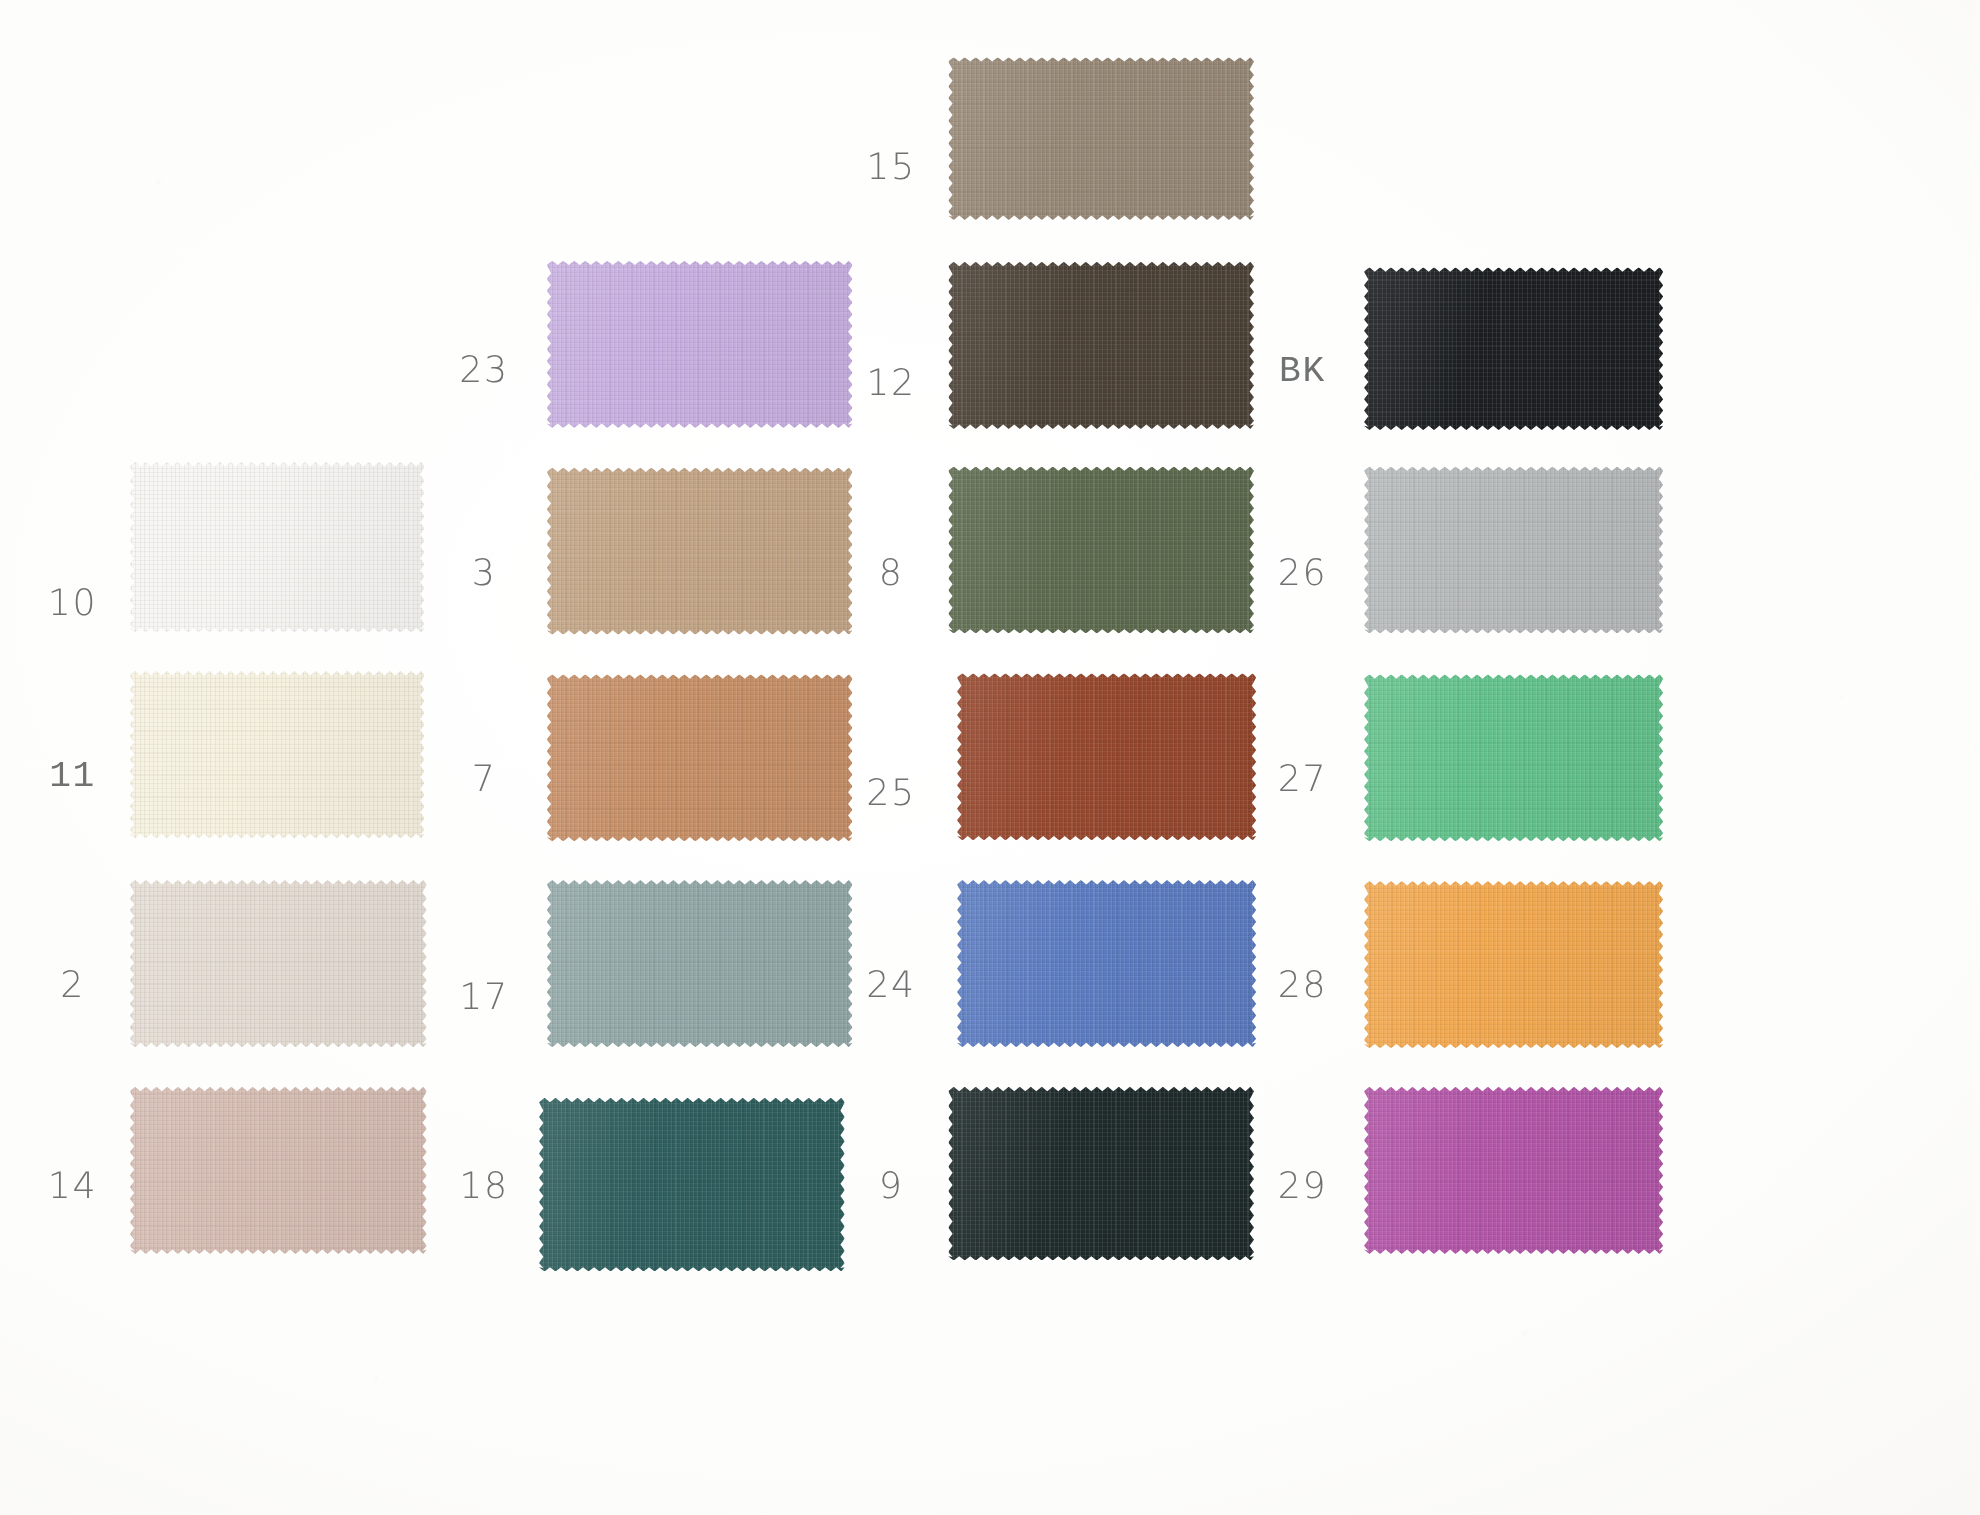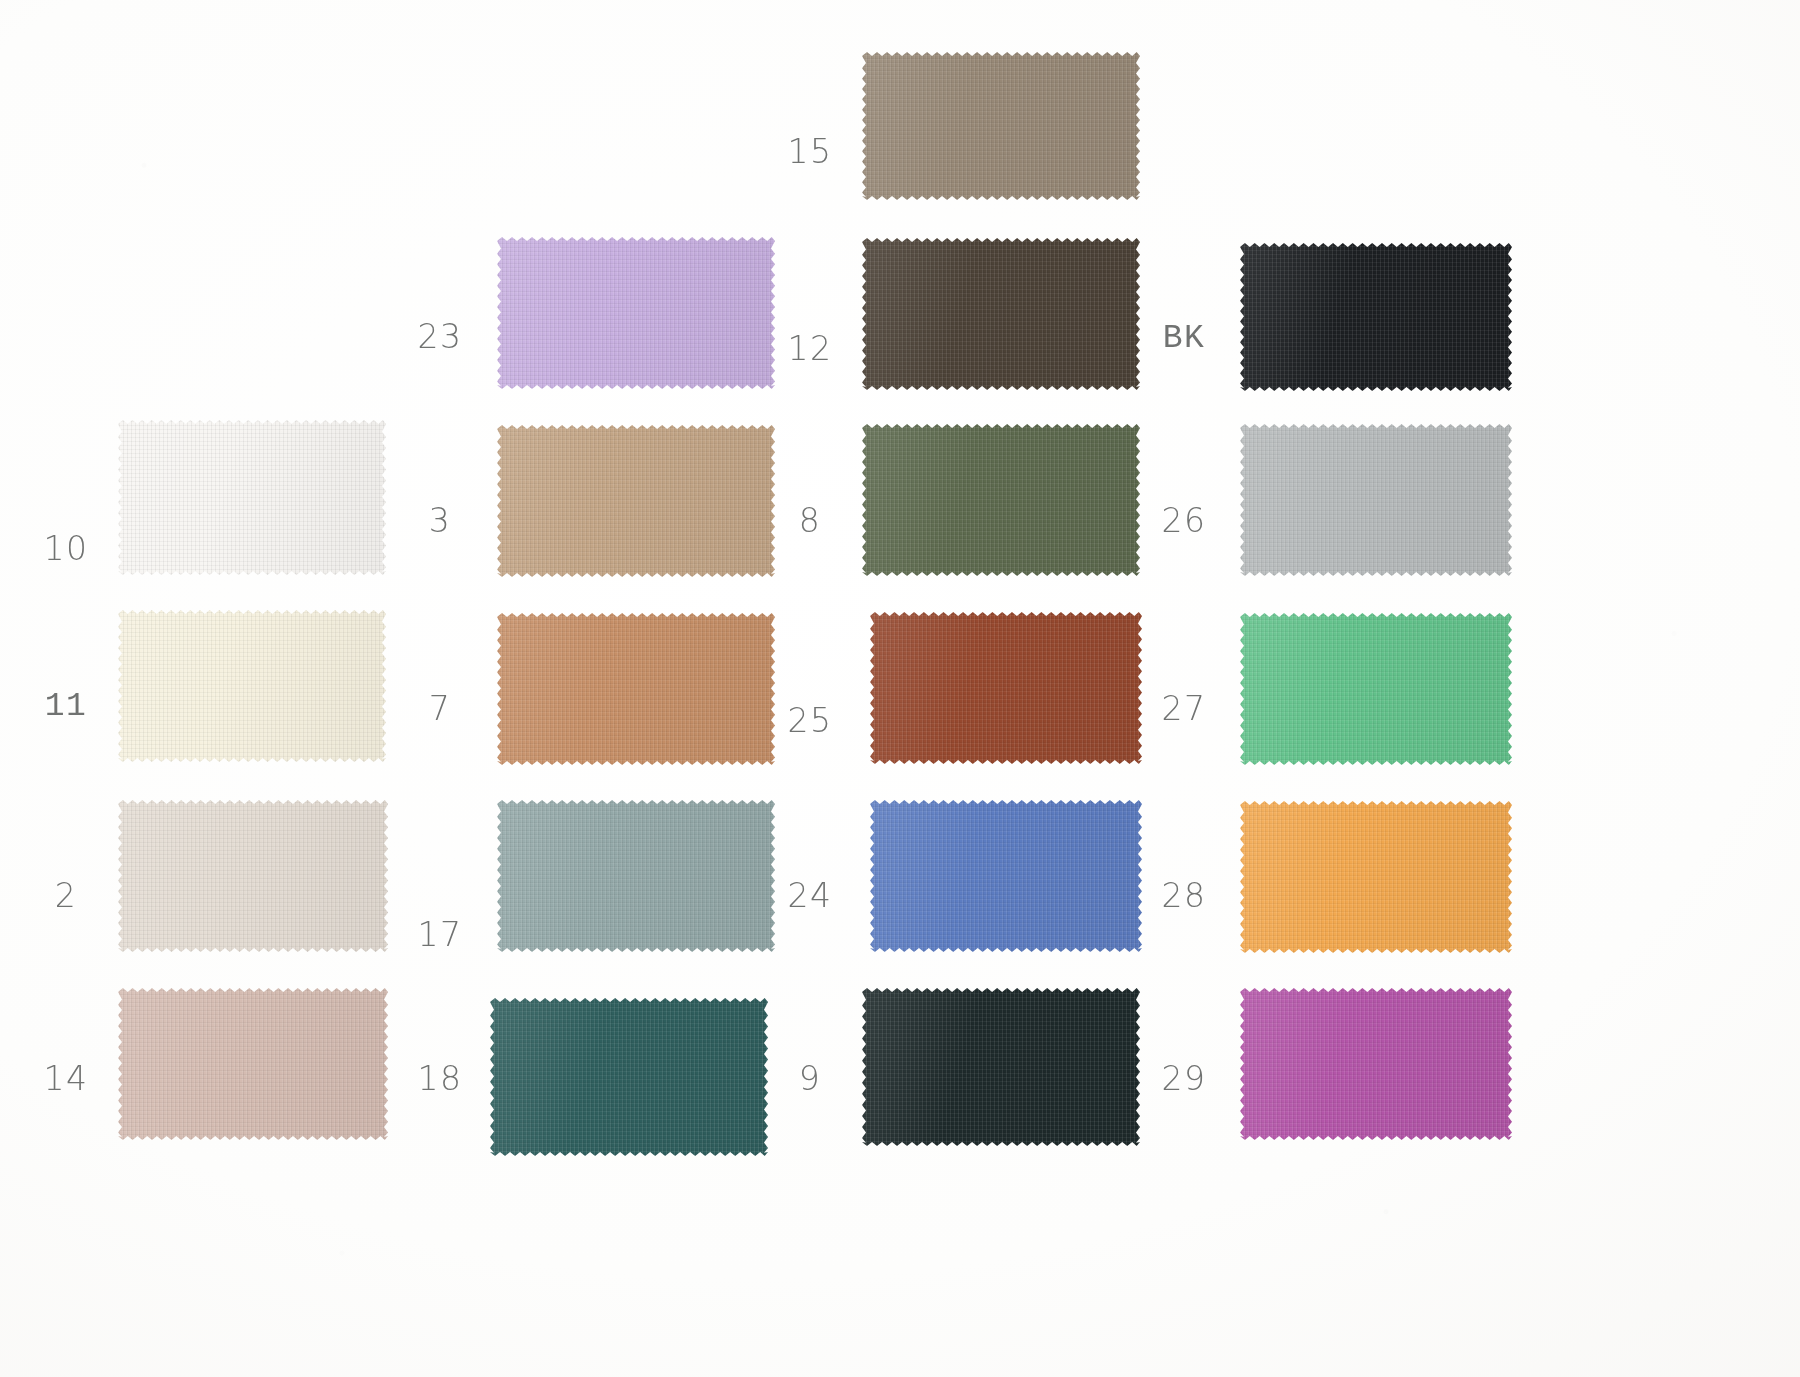--- a/index.html
+++ b/index.html
@@ -160,21 +160,21 @@
       </div>
     </div>
     <div class="swatch-cell">
       <div class="label" style="left: 410px; top: 708px; width: 60px;">7</div>
       <div class="chip" style="left: 497px; top: 613px; width: 278px; height: 152px; --c: #c68f67;">
         <div class="shadow"></div>
         <div class="body"></div>
       </div>
     </div>
     <div class="swatch-cell">
-      <div class="label" style="left: 410px; top: 934px; width: 60px;">17</div>
+      <div class="label" style="left: 410px; top: 906px; width: 60px;">17</div>
       <div class="chip" style="left: 497px; top: 800px; width: 278px; height: 152px; --c: #93a8a8;">
         <div class="shadow"></div>
         <div class="body"></div>
       </div>
     </div>
     <div class="swatch-cell">
       <div class="label" style="left: 410px; top: 1078px; width: 60px;">18</div>
       <div class="chip" style="left: 490px; top: 998px; width: 278px; height: 158px; --c: #2f5f5e;">
         <div class="shadow"></div>
         <div class="body"></div>

